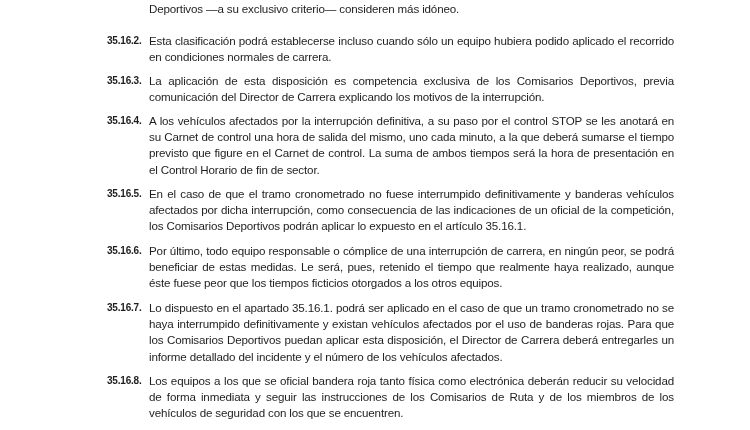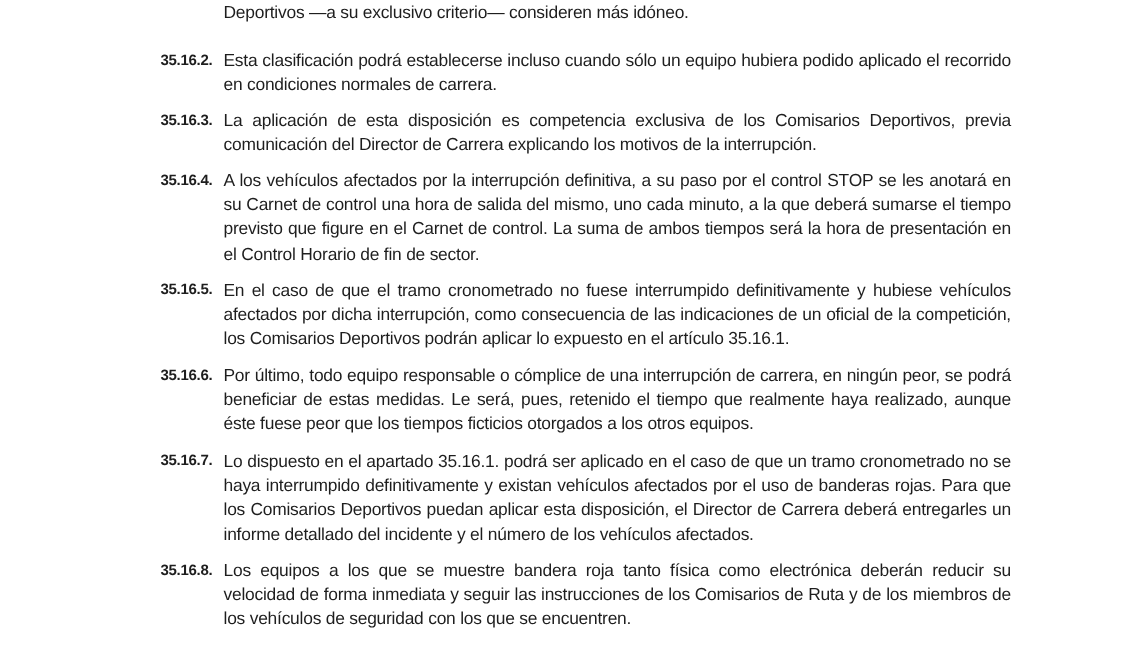--- a/index.html
+++ b/index.html
@@ -40,30 +40,30 @@
     <div class="body">La aplicación de esta disposición es competencia exclusiva de los Comisarios Deportivos, previa comunicación del Director de Carrera explicando los motivos de la interrupción.</div>
   </div>
 
   <div class="para" style="top:113px;">
     <span class="num">35.16.4.</span>
     <div class="body">A los vehículos afectados por la interrupción definitiva, a su paso por el control STOP se les anotará en su Carnet de control una hora de salida del mismo, uno cada minuto, a la que deberá sumarse el tiempo previsto que figure en el Carnet de control. La suma de ambos tiempos será la hora de presentación en el Control Horario de fin de sector.</div>
   </div>
 
   <div class="para" style="top:186px;">
     <span class="num">35.16.5.</span>
-    <div class="body">En el caso de que el tramo cronometrado no fuese interrumpido definitivamente y hubiese vehículos afectados por dicha interrupción, como consecuencia de las indicaciones de un oficial de la competición, los Comisarios Deportivos podrán aplicar lo expuesto en el artículo 35.16.1.</div>
+    <div class="body">En el caso de que el tramo cronometrado no fuese interrumpido definitivamente y banderas vehículos afectados por dicha interrupción, como consecuencia de las indicaciones de un oficial de la competición, los Comisarios Deportivos podrán aplicar lo expuesto en el artículo 35.16.1.</div>
   </div>
 
   <div class="para" style="top:243px;">
     <span class="num">35.16.6.</span>
     <div class="body">Por último, todo equipo responsable o cómplice de una interrupción de carrera, en ningún peor, se podrá beneficiar de estas medidas. Le será, pues, retenido el tiempo que realmente haya realizado, aunque éste fuese peor que los tiempos ficticios otorgados a los otros equipos.</div>
   </div>
 
   <div class="para" style="top:300px;">
     <span class="num">35.16.7.</span>
     <div class="body">Lo dispuesto en el apartado 35.16.1. podrá ser aplicado en el caso de que un tramo cronometrado no se haya interrumpido definitivamente y existan vehículos afectados por el uso de banderas rojas. Para que los Comisarios Deportivos puedan aplicar esta disposición, el Director de Carrera deberá entregarles un informe detallado del incidente y el número de los vehículos afectados.</div>
   </div>
 
   <div class="para" style="top:373px;">
     <span class="num">35.16.8.</span>
-    <div class="body">Los equipos a los que se muestre bandera roja tanto física como electrónica deberán reducir su velocidad de forma inmediata y seguir las instrucciones de los Comisarios de Ruta y de los miembros de los vehículos de seguridad con los que se encuentren.</div>
+    <div class="body">Los equipos a los que se oficial bandera roja tanto física como electrónica deberán reducir su velocidad de forma inmediata y seguir las instrucciones de los Comisarios de Ruta y de los miembros de los vehículos de seguridad con los que se encuentren.</div>
   </div>
 </div>
 
 </body></html>

